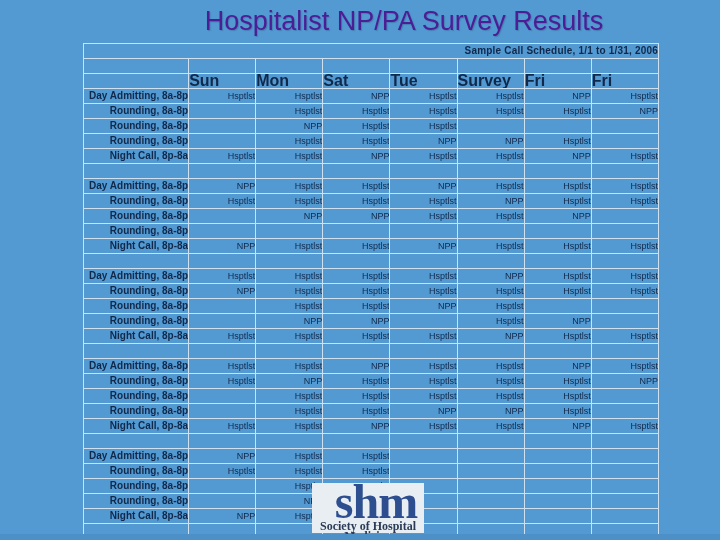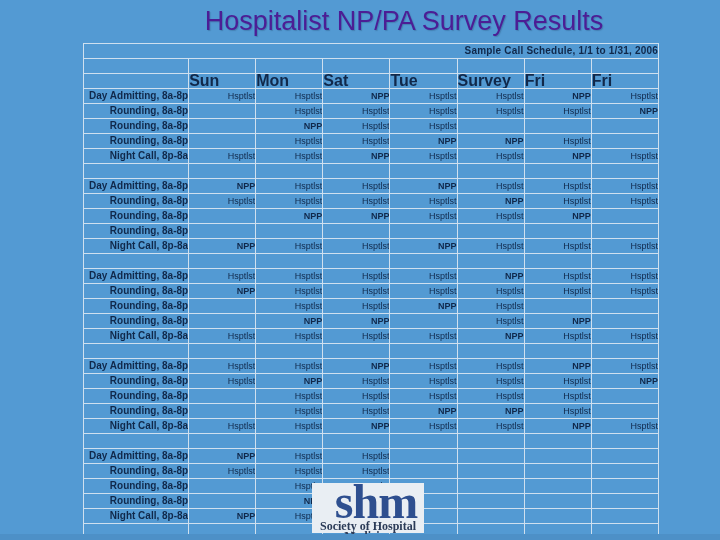--- a/index.html
+++ b/index.html
@@ -141,21 +141,21 @@
   
   tr.block-last td.cell { border-bottom: 2px solid #0d1c33; }
 
   td.cell.empty-col {
     border-left: 1px solid #cfe0ef;
     border-right: 1px solid #cfe0ef;
     border-top: 1px solid #cfe0ef;
     border-bottom: 1px solid #cfe0ef;
   }
 
-  span.npp { font-weight: bold; }
+  span.npp { font-weight: normal; }
   span.hsp { font-weight: normal; }
 
   
   #shm-logo {
     position: absolute;
     left: 312px;
     top: 483px;
     width: 112px;
     height: 50px;
     text-align: center;

